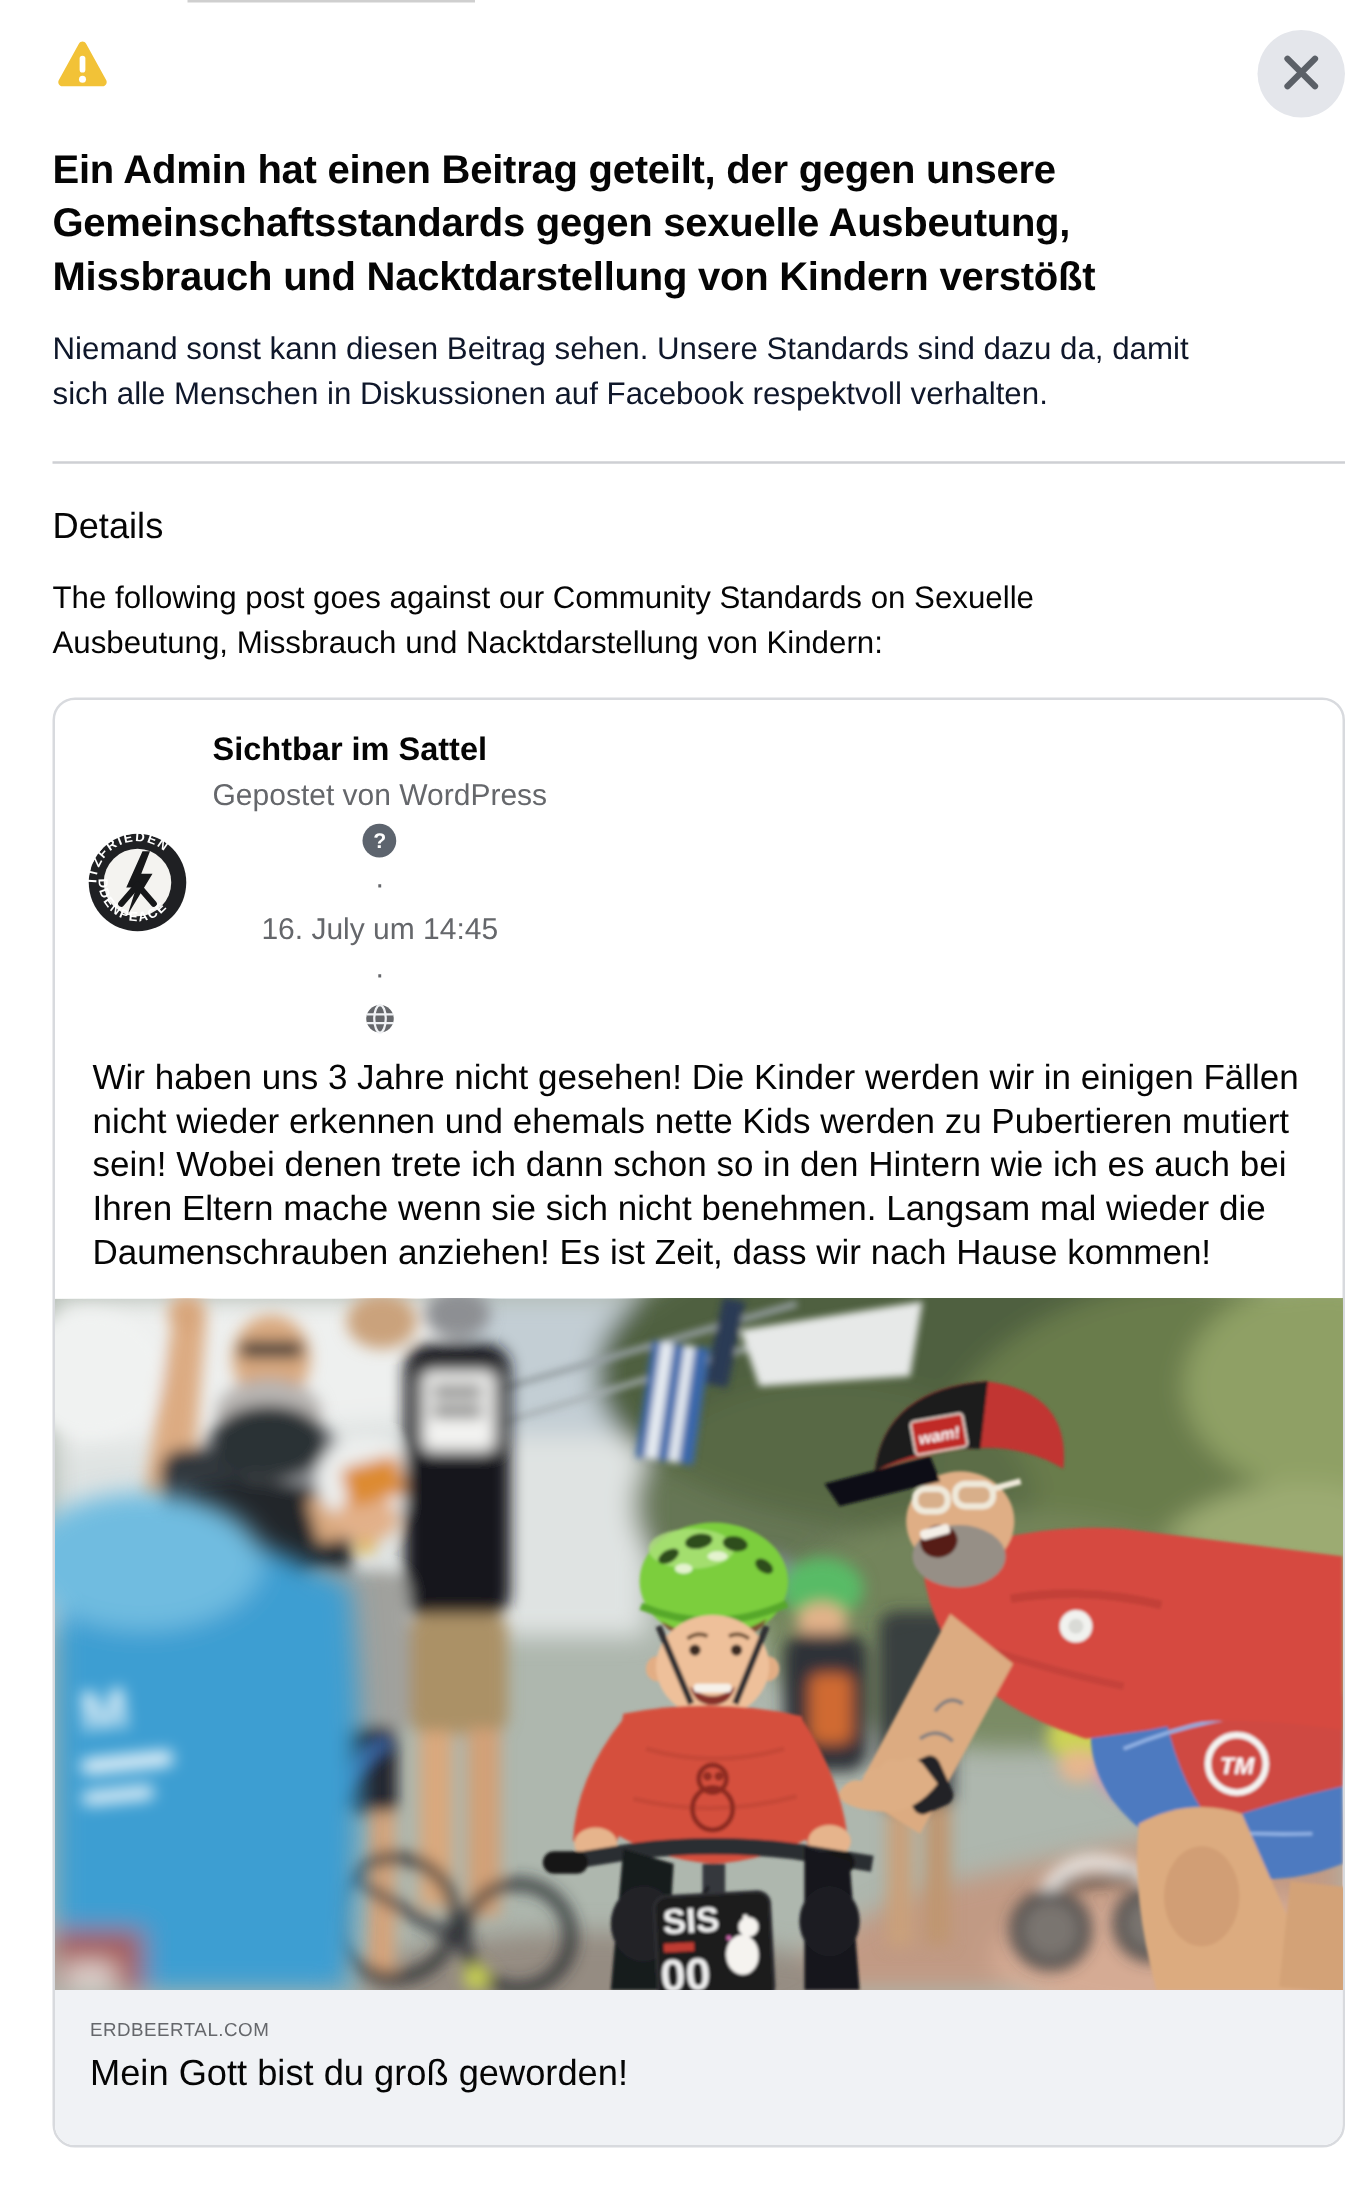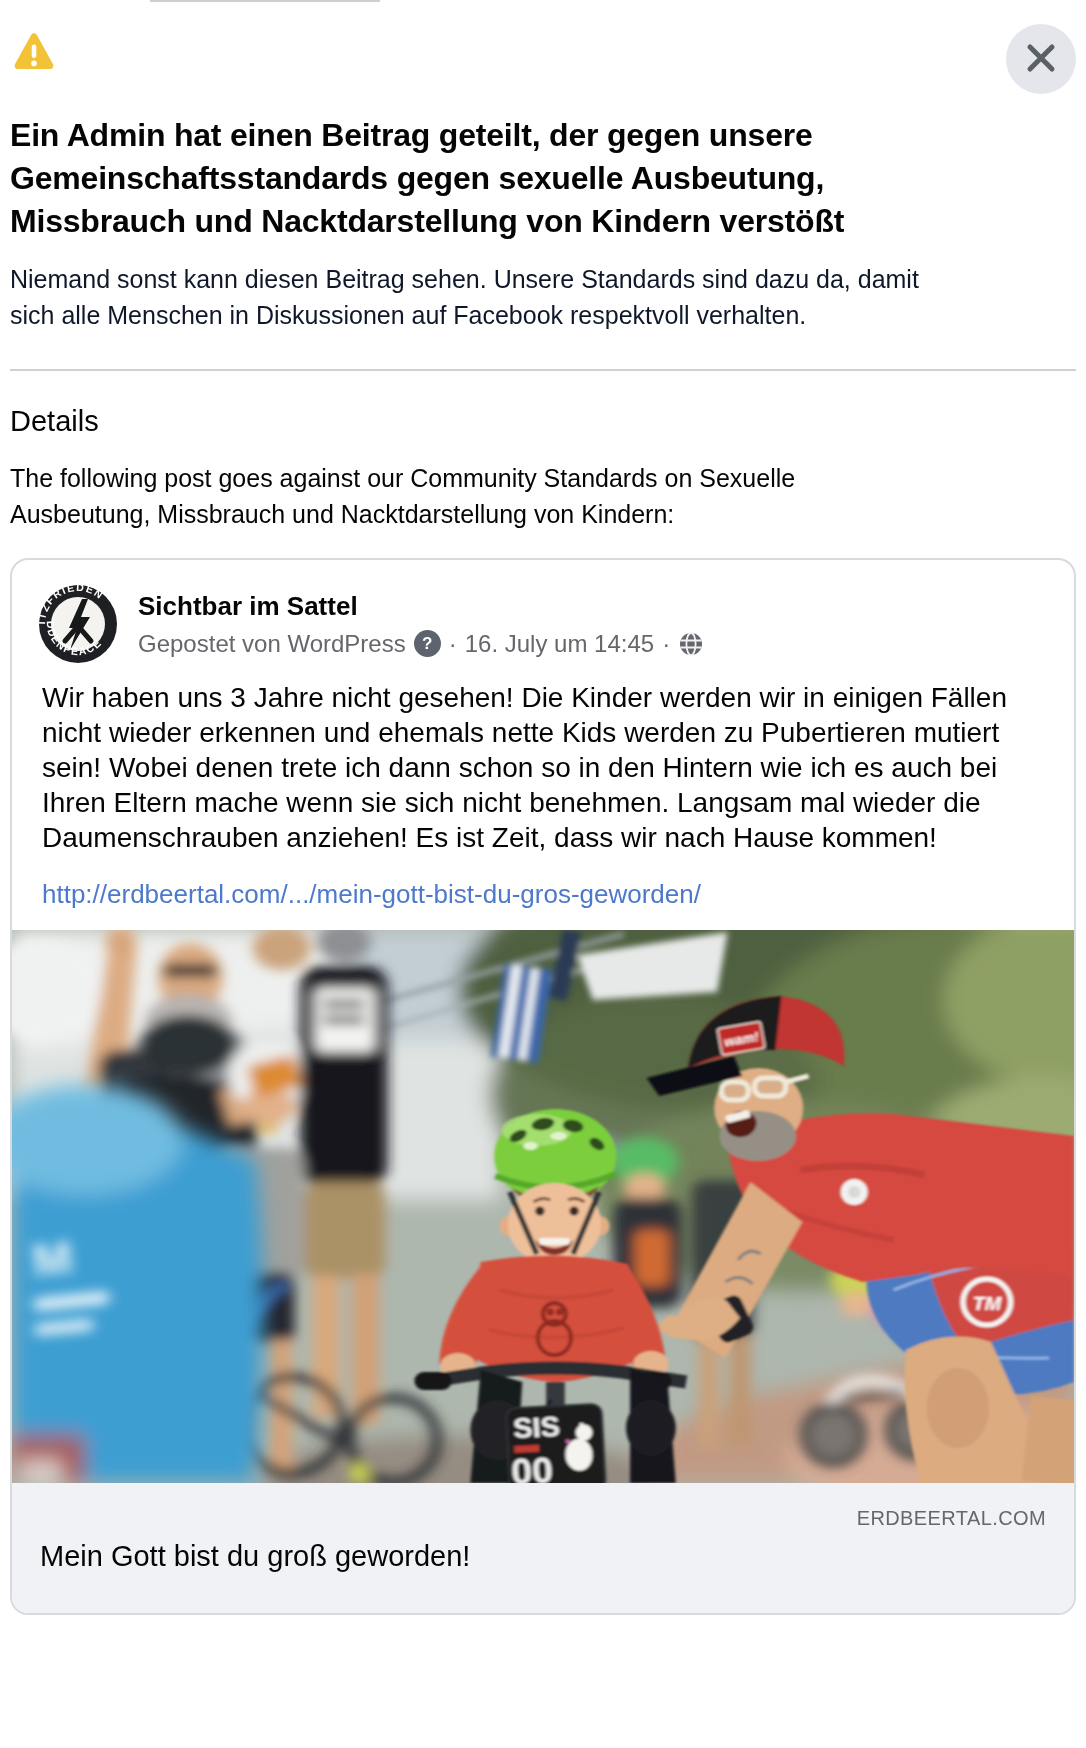--- a/index.html
+++ b/index.html
@@ -1,43 +1,43 @@
 <!DOCTYPE html>
 <html><head>
 <meta charset="utf-8">
 <style>
   html,body{margin:0;padding:0;}
   body{
     width:1086px;height:1748px;overflow:hidden;background:#fff;
     font-family:"Liberation Sans","DejaVu Sans",sans-serif;color:#050505;
     position:relative;
   }
-  .page{padding:0 10px;}
+  .page{padding:0 10px;margin-left:32px;}
   .artifact{position:absolute;top:0;left:150px;width:230px;height:2px;background:#cfcfcf;}
   .topbar{display:flex;justify-content:space-between;align-items:flex-start;padding-top:28px;}
   .close-btn{width:70px;height:70px;border-radius:50%;background:#e4e6eb;border:none;
     display:flex;align-items:center;justify-content:center;cursor:pointer;margin-top:-4px;}
   h1{font-size:32px;line-height:43px;font-weight:700;margin:20px 0 0 0;letter-spacing:-.2px;max-width:960px;}
   .sub{font-size:25px;line-height:36px;color:#0f172a;margin-top:18px;max-width:940px;}
   .visible-note{font-size:25px;font-weight:700;color:#65676b;margin-top:34px;}
   .divider{border:none;border-top:2px solid #ced0d4;margin:36px 0 0 0;}
   .details-h{font-size:29px;font-weight:400;margin-top:34px;}
   .details-p{font-size:25px;line-height:36px;margin-top:22px;max-width:900px;}
   .card{margin-top:26px;border:2px solid #d8dade;border-radius:18px;overflow:hidden;background:#fff;}
   .card-header{display:flex;align-items:center;gap:20px;padding:24px 26px 6px 26px;}
   .avatar{width:80px;height:80px;flex:0 0 auto;cursor:pointer;}
   .author{font-size:26px;font-weight:700;cursor:pointer;}
-  .meta{font-size:24px;color:#65676b;margin-top:8px;display:flex;align-items:center;gap:8px;}
+  .meta{font-size:24px;color:#65676b;margin-top:8px;display:flex;align-items:center;gap:8px;flex-direction:column;}
   .qbadge{width:27px;height:27px;border-radius:50%;background:#5d646e;color:#fff;
      display:inline-flex;align-items:center;justify-content:center;font-size:17px;font-weight:700;}
   .body-text{font-size:28px;line-height:35px;padding:6px 30px 0 30px;margin-top:4px;}
   .post-link{display:block;font-size:26px;color:#4d79cb;text-decoration:none;margin:24px 30px 0 30px;word-break:break-all;}
   .photo{margin-top:20px;width:100%;height:553px;display:block;}
   .link-preview{background:#f0f2f5;padding:24px 28px 40px 28px;}
-  .lp-domain{font-size:20px;color:#65676b;letter-spacing:.4px;text-align:right;}
+  .lp-domain{font-size:15px;color:#65676b;letter-spacing:.4px;}
   .lp-title{font-size:29px;font-weight:400;color:#050505;margin-top:10px;}
 </style>
 </head>
 <body>
 
 <div class="artifact"></div>
 
 <div class="page">
 
   <div class="topbar">
@@ -102,21 +102,20 @@
               <ellipse cx="13" cy="13" rx="4.6" ry="11" fill="none" stroke="#f0f2f5" stroke-width="1.8"></ellipse>
               <path d="M2.5 9.5 H23.5 M2.5 16.5 H23.5" stroke="#f0f2f5" stroke-width="1.8" fill="none"></path>
             </svg>
           </span>
         </div>
       </div>
     </div>
 
     <div class="body-text">Wir haben uns 3 Jahre nicht gesehen! Die Kinder werden wir in einigen Fällen nicht wieder erkennen und ehemals nette Kids werden zu Pubertieren mutiert sein! Wobei denen trete ich dann schon so in den Hintern wie ich es auch bei Ihren Eltern mache wenn sie sich nicht benehmen. Langsam mal wieder die Daumenschrauben anziehen! Es ist Zeit, dass wir nach Hause kommen!</div>
 
-    <a class="post-link" href="#">http://erdbeertal.com/.../mein-gott-bist-du-gros-geworden/</a>
 
     <svg class="photo" viewBox="0 0 1024 553" preserveAspectRatio="none">
       <defs>
         <filter id="b9" x="-30%" y="-30%" width="160%" height="160%">
             <feGaussianBlur stdDeviation="10"></feGaussianBlur>
           </filter>
         <filter id="b5" x="-30%" y="-30%" width="160%" height="160%">
             <feGaussianBlur stdDeviation="6"></feGaussianBlur>
           </filter>
         <filter id="b3" x="-30%" y="-30%" width="160%" height="160%">

